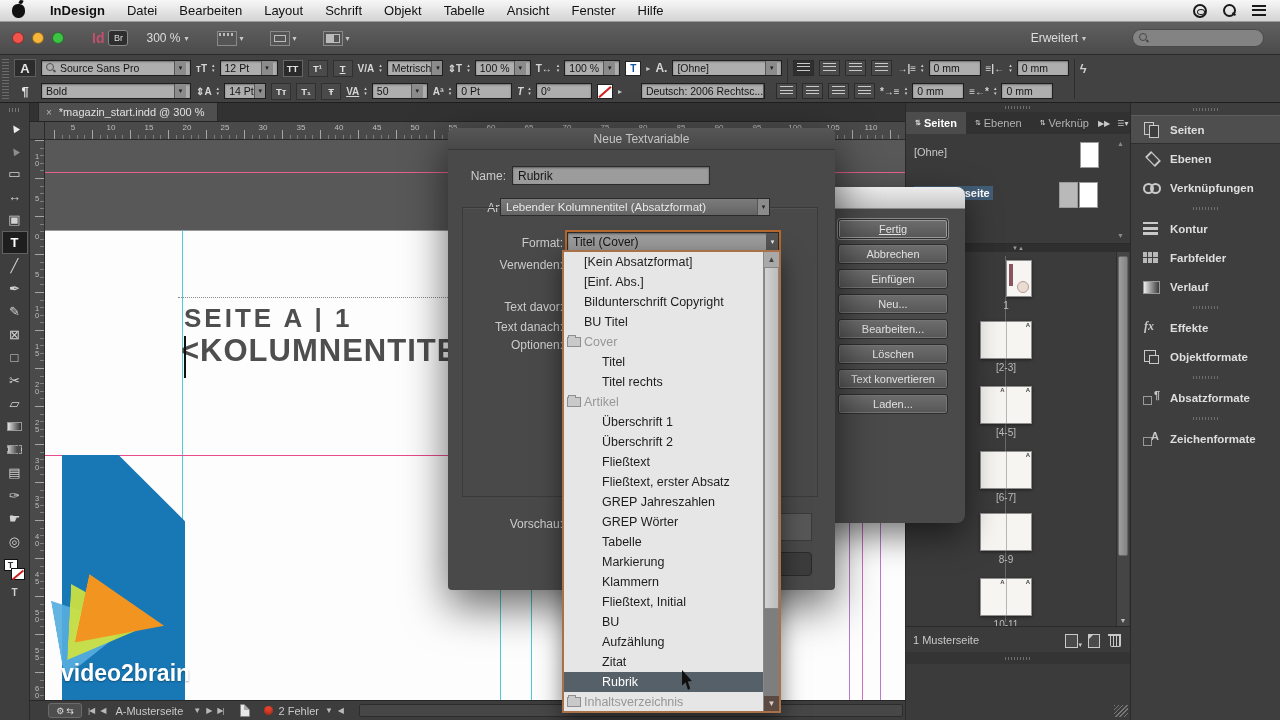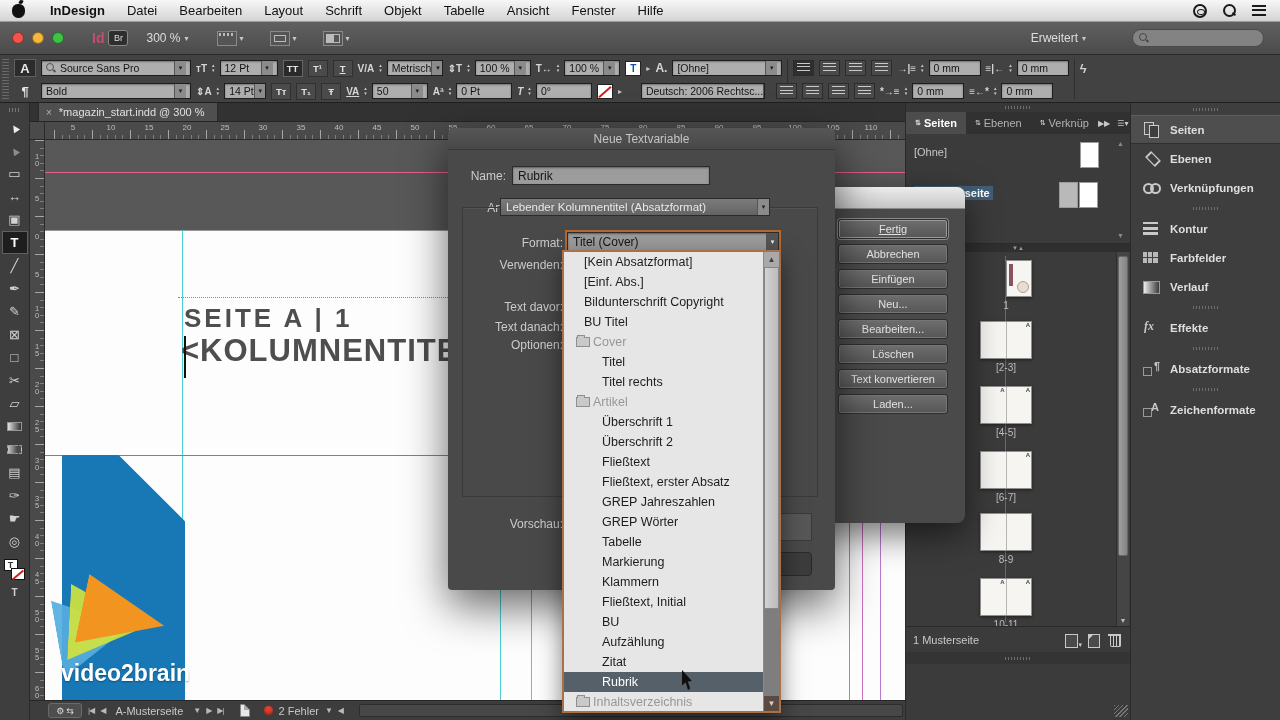--- a/index.html
+++ b/index.html
@@ -244,21 +244,21 @@
   .d-fld.focus { box-shadow:0 0 0 2px #b4682f, inset 0 1px 2px rgba(0,0,0,.4);}
   .d-prev { position:absolute; left:119px; top:385px; width:245px; height:28px; background:#575757; border:1px solid #3a3a3a;}
   .d-stub { position:absolute; left:316px; top:424px; width:48px; height:24px; background:#3c3c3c; border:1px solid #2a2a2a; border-radius:4px;}
 
   
   .popup { position:absolute; left:562px; top:250px; width:219px; height:463px; background:#e6e6e6;
     border:2px solid #a8714a; box-shadow:0 8px 22px rgba(0,0,0,.5); z-index:7; overflow:hidden;}
   .pop-list { position:absolute; left:0; top:0; right:16px; bottom:0; overflow:hidden;}
   .pop-item { height:20px; display:flex; align-items:center; padding-left:20px; font-size:12.5px; color:#1d1d1d; white-space:nowrap;}
   .pop-item.indent { padding-left:38px;}
-  .pop-item.k-folder { padding-left:12px; color:#979797;}
+  .pop-item.k-folder { padding-left:3px; color:#979797;}
   .pop-item.k-folder .fold { display:inline-block;}
   .pop-item.on { background:#566069; color:#fff;}
   .fold { display:none; width:14px; height:10px; background:#c9c9c9; border:1px solid #8f8f8f; margin-right:3px; position:relative; flex:none;}
   .fold::before{content:"";position:absolute;left:0;top:-3px;width:6px;height:2px;background:#c9c9c9;border:1px solid #8f8f8f;border-bottom:none;}
   .pop-scroll { position:absolute; right:0; top:0; width:16px; height:100%; background:#9c9c9c; border-left:1px solid #8a8a8a;}
   .ps-up,.ps-dn { position:absolute; left:0; width:100%; height:15px; background:#a9a9a9; color:#3f3f3f;
     font-size:8px; display:flex; align-items:center; justify-content:center;}
   .ps-up{top:0;} .ps-dn{bottom:0; background:#5a4a42; color:#d8cfc9;}
   .ps-th { position:absolute; left:0; top:15px; width:100%; height:342px; background:linear-gradient(90deg,#d2d2d2,#bcbcbc); border:1px solid #868686;}
   .ps-trk { position:absolute; left:0; top:357px; bottom:15px; width:100%; background:#7e7e7e;}
@@ -768,20 +768,24 @@
       <div class="dk-item k-sep">
         
         
       </div>
 
       <div class="dk-item">
         <span class="icn ic-fx"></span>
         <span class="dk-lbl">Effekte</span>
       </div>
 
+      <div class="dk-item">
+        <span class="icn ic-objstyles"></span>
+        <span class="dk-lbl">Objektformate</span>
+      </div>
 
       <div class="dk-item k-sep">
         
         
       </div>
 
       <div class="dk-item">
         <span class="icn ic-parastyles"></span>
         <span class="dk-lbl">Absatzformate</span>
       </div>

